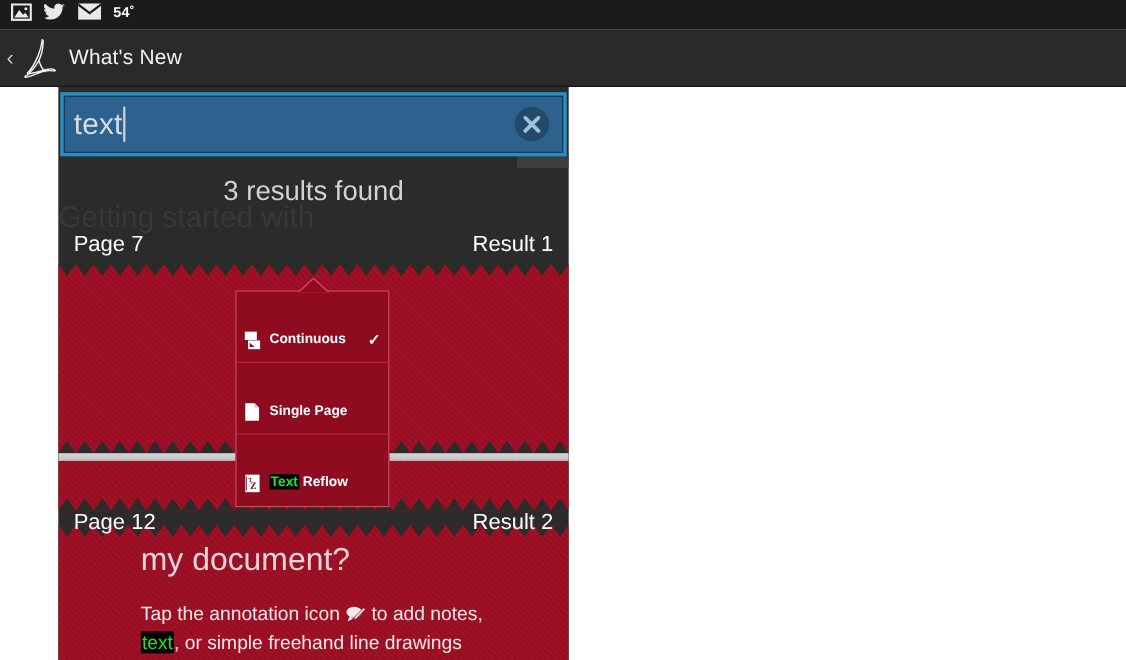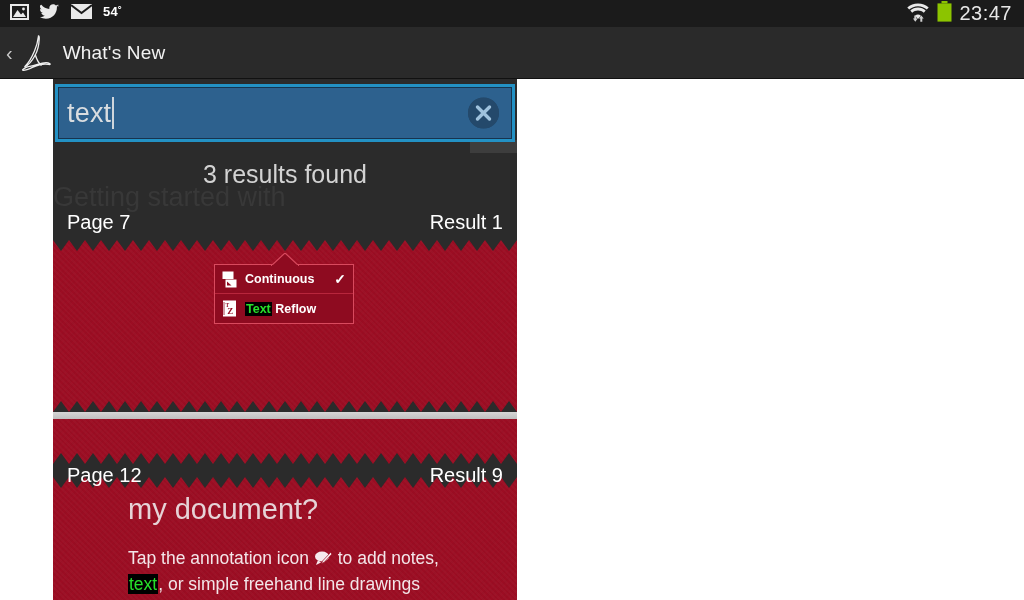--- a/index.html
+++ b/index.html
@@ -120,23 +120,23 @@
   .hl { background: #000000; color: #27e02a; padding: 0 1px; }
 
   
   .popup {
     position: absolute; left: 214px; top: 264px; width: 140px;
     background: #8e0b20; border: 1px solid #d94a5e;
     z-index: 30;
   }
   .popup-arrow { position: absolute; left: 56px; top: -12px; width: 28px; height: 13px; }
   .pm-item {
-    display: flex; align-items: center; height: 29px; padding: 0 7px;
+    display: flex; height: 29px; padding: 0 7px;
     border-bottom: 1px solid #b8263c;
-    color: #ffffff; font-size: 12.5px; font-weight: bold;
+    color: #ffffff; font-size: 12.5px; font-weight: bold; margin-top: 36px;
   }
   .pm-item:last-child { border-bottom: none; }
   .pm-icon { width: 15px; height: 17px; margin-right: 8px; flex: 0 0 auto; }
   .pm-label { flex: 1 1 auto; white-space: nowrap; }
   .pm-check { color: #ffffff; font-size: 14px; font-weight: bold; }
 </style>
 </head>
 <body>
 
 <div id="root">
@@ -155,38 +155,20 @@
             <path d="M19 2.1c-.7.3-1.5.5-2.3.6.8-.5 1.4-1.3 1.7-2.2-.8.5-1.6.8-2.5 1C15.2.7 14.2.2 13.1.2c-2.1 0-3.8 1.7-3.8 3.8 0 .3 0 .6.1.9C6.2 4.7 3.3 3.1 1.4.7.1 1.1 0 1.7 0 2.4c0 1.3.7 2.5 1.7 3.2-.6 0-1.2-.2-1.7-.5v.1c0 1.8 1.3 3.3 3 3.7-.3.1-.6.1-1 .1-.2 0-.5 0-.7-.1.5 1.5 1.9 2.6 3.5 2.6-1.3 1-2.9 1.6-4.7 1.6H0c1.7 1.1 3.7 1.7 5.9 1.7 7.1 0 11-5.9 11-11v-.5c.8-.5 1.5-1.2 2.1-2z" fill="#e9e9e9"></path>
           </svg>
       </span>
       <span class="sb-icon">
         <svg width="21" height="15" viewBox="0 0 21 15">
             <rect x="0" y="0" width="21" height="15" fill="#e9e9e9"></rect>
             <path d="M0 1 L10.5 9 L21 1" fill="none" stroke="#1b1b1b" stroke-width="2"></path>
           </svg>
       </span>
       <span class="sb-temp">54˚</span>
-    </div>
-    <div class="sb-right">
-      <span class="sb-icon">
-        <svg width="24" height="20" viewBox="0 0 24 20">
-          <path d="M12 4.2c3.4 0 6.5 1.3 8.8 3.4l1.9-2.1C19.9 2.9 16.1 1.4 12 1.4S4.1 2.9 1.3 5.5l1.9 2.1C5.5 5.5 8.6 4.2 12 4.2z" fill="#e9e9e9"></path>
-          <path d="M12 8.4c2.2 0 4.3.9 5.8 2.3l1.9-2.1C17.7 6.7 15 5.6 12 5.6S6.3 6.7 4.3 8.6l1.9 2.1c1.5-1.4 3.6-2.3 5.8-2.3z" fill="#e9e9e9"></path>
-          <path d="M12 12.6c1.1 0 2.1.4 2.9 1.1l-2.9 3.2-2.9-3.2c.8-.7 1.8-1.1 2.9-1.1z" fill="#e9e9e9"></path>
-          <path d="M8.3 13.4h2v3.2h1.4l-2.4 3.1-2.4-3.1h1.4z" fill="#cfcfcf"></path>
-          <path d="M14.3 19.7h2v-3.2h1.4l-2.4-3.1-2.4 3.1h1.4z" fill="#cfcfcf"></path>
-        </svg>
-      </span>
-      <span class="sb-icon">
-        <svg width="15" height="21" viewBox="0 0 15 21">
-            <rect x="4.5" y="0" width="6" height="2.4" fill="#8cc400"></rect>
-            <rect x="0.5" y="2.4" width="14" height="18.2" fill="#8cc400"></rect>
-          </svg>
-      </span>
-      <span class="sb-clock">23:47</span>
     </div>
   </div>
 
   <div class="actionbar">
     <span class="back-caret">‹</span>
     <span class="app-logo">
       <svg width="34" height="38" viewBox="0 0 34 38">
         <path d="M19.5 2 C19 6 18 11 15.5 17 C13 23 9.5 29 5.5 33 C9 31.5 13 27 16 21.5 C18.5 17 20 10 20.2 5 C20.3 3 20 2 19.5 2 Z" fill="none" stroke="#f0f0f0" stroke-width="1.3"></path>
         <path d="M8.5 32.8 C5 34.6 3 35.6 3.8 36.2 C4.8 36.9 9 35.4 14 33.2 C19.8 30.6 26 29.6 29.5 30.4 C31.3 30.8 31.6 30.2 30.6 29.5 C29 28.4 24 28.6 18.5 30.4 C15 31.5 11 32.3 8.5 32.8 Z" fill="none" stroke="#f0f0f0" stroke-width="1.3"></path>
         <path d="M16.2 20.5 C17.5 25 20 29.5 22.5 31.5" fill="none" stroke="#f0f0f0" stroke-width="1.3"></path>
@@ -237,21 +219,21 @@
 
   <div class="results-found">3 results found</div>
 
   <div class="res-row" style="top:203px;">
     <span>Page 7</span>
     <span>Result 1</span>
   </div>
 
   <div class="res-row" style="top:456px;">
     <span>Page 12</span>
-    <span>Result 9</span>
+    <span>Result 2</span>
   </div>
 
   <div class="searchwrap">
     <div class="inner">
       <span class="search-text"><span>text</span><span class="caret"></span></span>
       <span class="clear-btn">
         <svg width="31" height="31" viewBox="0 0 31 31">
           <circle cx="15.5" cy="15.5" r="15.5" fill="#24496b"></circle>
           <path d="M9.5 9.5 L21.5 21.5 M21.5 9.5 L9.5 21.5" stroke="#9fc2dd" stroke-width="3.4" stroke-linecap="round"></path>
         </svg>
@@ -268,20 +250,28 @@
     <div class="pm-item">
       <svg class="pm-icon" viewBox="0 0 15 17">
         <rect x="0.5" y="0.5" width="11" height="7.5" fill="#ffffff"></rect>
         <rect x="3.5" y="8.5" width="11" height="8" fill="#ffffff"></rect>
         <path d="M5 10.5 L5 14.5 L9.5 14.5 Z" fill="#8e0b20"></path>
       </svg>
       <span class="pm-label">Continuous</span>
       <span class="pm-check">✓</span>
     </div>
 
+    <div class="pm-item">
+      <svg class="pm-icon" viewBox="0 0 15 17">
+        <path d="M1 0.5 H9.5 L13.5 4.5 V16.5 H1 Z" fill="#ffffff"></path>
+        <path d="M9.5 0.5 V4.5 H13.5 Z" fill="#d9b9bf"></path>
+      </svg>
+      <span class="pm-label">Single Page</span>
+      <span class="pm-check"></span>
+    </div>
 
     <div class="pm-item">
       <svg class="pm-icon" viewBox="0 0 15 17">
         <rect x="1" y="0.5" width="13" height="16" fill="#ffffff"></rect>
         <text x="3.6" y="7" font-family="Liberation Serif, serif" font-size="5.5" fill="#8e0b20">T</text>
         <text x="5.2" y="13.5" font-family="Liberation Serif, serif" font-size="9" fill="#8e0b20">Z</text>
         <path d="M2 2 L2 15" stroke="#8e0b20" stroke-width="0.8"></path>
       </svg>
       <span class="pm-label"><span class="hl">Text</span><span> Reflow</span></span>
       <span class="pm-check"></span>

